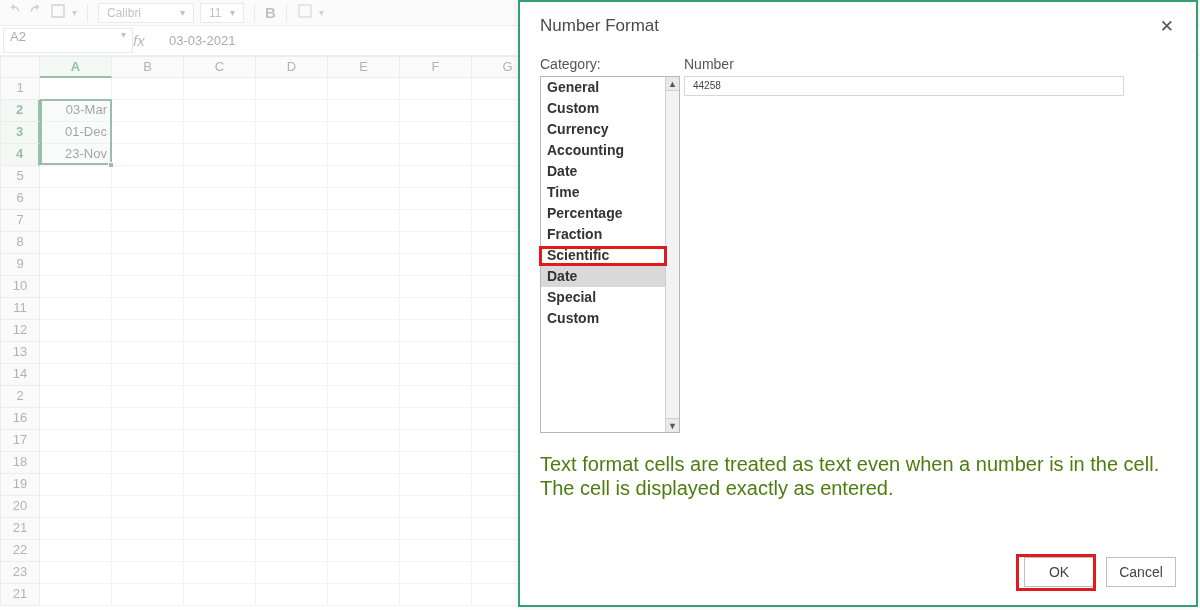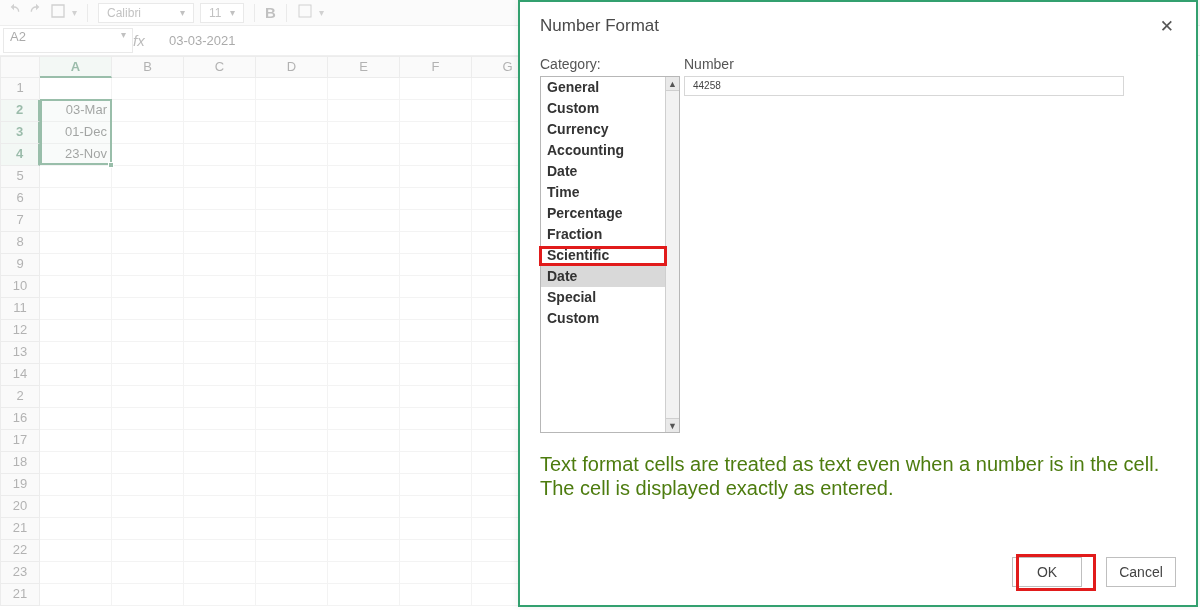--- a/index.html
+++ b/index.html
@@ -56,21 +56,21 @@
   .category-list .sb-btn { height:14px; background:#e9e9e9; border-bottom:1px solid #cfcfcf; display:flex; align-items:center; justify-content:center; font-size:9px; color:#555; }
   .category-list .sb-btn.bottom { position:absolute; bottom:0; border-top:1px solid #cfcfcf; border-bottom:none; width:100%; }
 
   .red-highlight { position:absolute; border:3px solid #e11b1b; pointer-events:none; }
 
   .sample-box { border:1px solid #d7d7d7; height:20px; padding:3px 8px; font-size:10px; color:#444; width:440px; }
 
   .dlg-desc { position:absolute; left:20px; top:450px; right:20px; font-size:20px; color:#4d7c0f; line-height:24px; }
 
   .dlg-buttons { position:absolute; right:20px; bottom:18px; display:flex; gap:12px; }
-  .btn { width:70px; height:30px; border:1px solid #bfbfbf; background:#fff; display:flex; align-items:center; justify-content:center; font-size:14px; color:#444; cursor:pointer;margin-left:12px; }
+  .btn { width:70px; height:30px; border:1px solid #bfbfbf; background:#fff; display:flex; align-items:center; justify-content:center; font-size:14px; color:#444; cursor:pointer; }
 
   
   .ok-highlight { position:absolute; border:3px solid #e11b1b; pointer-events:none; }
 </style>
 </head>
 <body>
 
 <div class="backdrop">
 
   <div class="toolbar">

